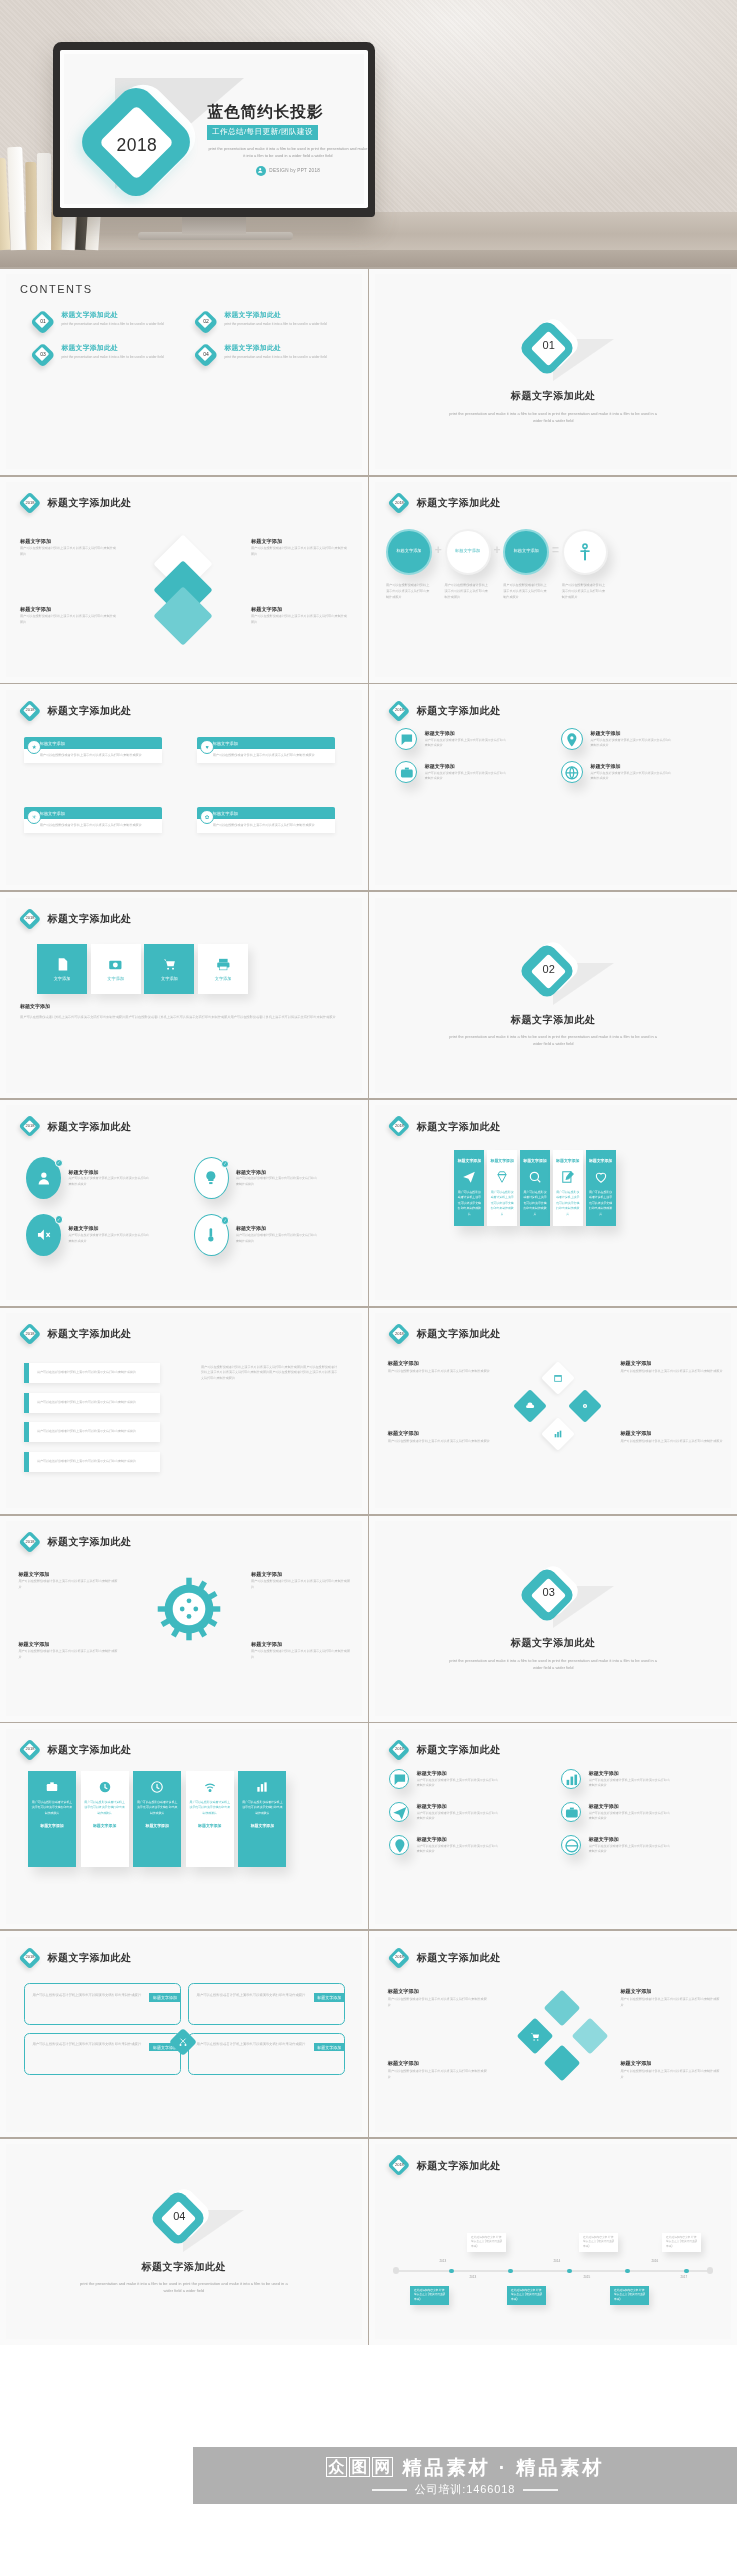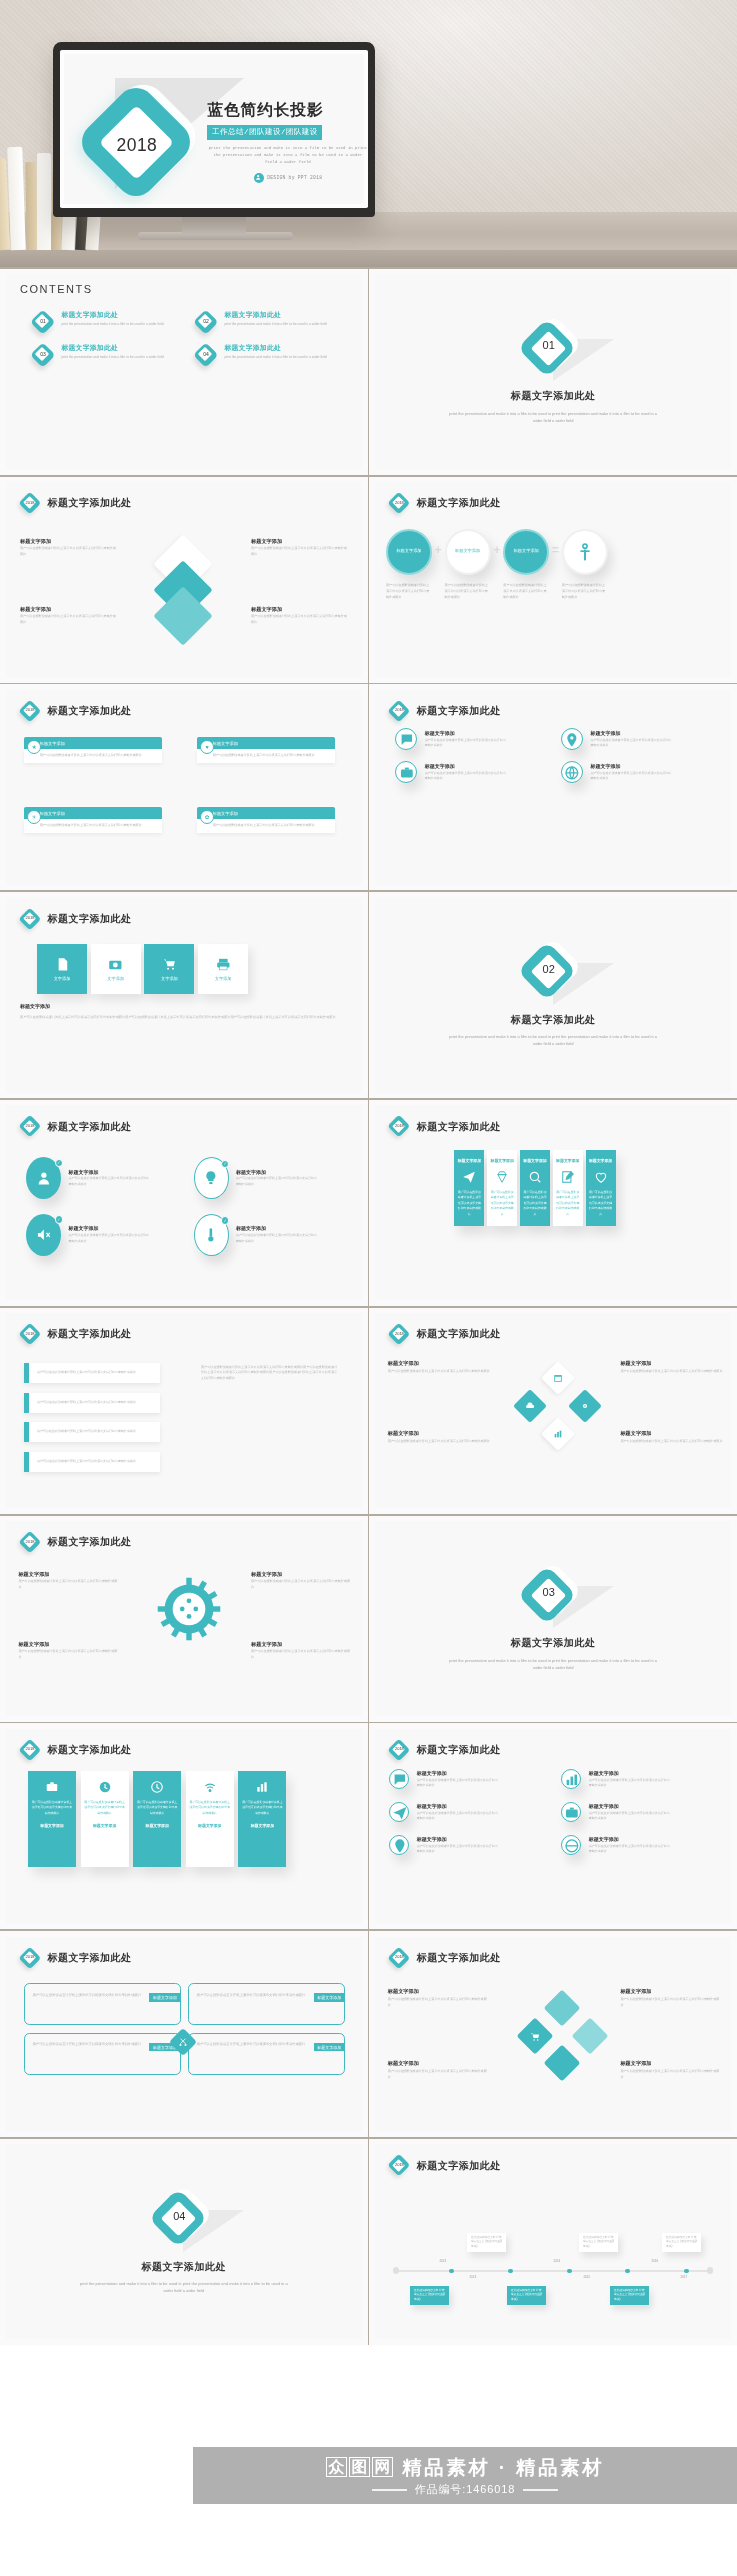--- a/index.html
+++ b/index.html
@@ -48,21 +48,21 @@
   .ts-teal{position:absolute;left:5.5px;top:13px;width:88px;height:88px;background:#3fb9bf;
     border-radius:20px;transform:rotate(45deg);
     box-shadow:0 5.5px 13px rgba(63,185,191,.22);}
   .ts-white-in{position:absolute;left:24px;top:31px;width:53px;height:53px;background:#ffffff;
     border-radius:5.5px;transform:rotate(45deg);}
   .ts-year{position:absolute;left:20px;top:50px;width:61px;text-align:center;
     font-size:17.5px;color:#2e2e2e;letter-spacing:0.5px;font-family:"Liberation Sans",sans-serif;}
   .ts-longshadow{position:absolute;left:55px;top:28px;width:0;height:0;
     border-left:129px solid rgba(160,160,160,.22);border-bottom:111px solid transparent;
     transform:skewX(0deg);}
-  .ts-right{position:absolute;left:147px;top:53px;width:161px;font-family:Liberation Mono, monospace;}
+  .ts-right{position:absolute;left:147px;top:53px;width:161px;}
   .ts-h1{font-size:15.7px;font-weight:bold;color:#2b2b2b;letter-spacing:0.9px;line-height:1.1;}
   .ts-band{display:inline-block;margin-top:4.6px;background:#3fb9bf;color:#fff;
     font-size:7.6px;padding:2.3px 4.6px;letter-spacing:0.4px;}
   .ts-en{margin-top:5.5px;font-size:4px;color:#9a9a9a;line-height:1.75;text-align:center;}
   .ts-credit{margin-top:6.4px;display:flex;align-items:center;justify-content:center;gap:3.7px;}
   .ts-avatar{width:10px;height:10px;border-radius:50%;background:#3fb9bf;display:flex;
     align-items:center;justify-content:center;}
   .ts-credit-tx{font-size:4.6px;color:#8d8d8d;letter-spacing:0.3px;}
 
   
@@ -240,21 +240,21 @@
 
       <div class="ts-diamond-wrap">
         <div class="ts-white-blob"></div>
         <div class="ts-teal"></div>
         <div class="ts-white-in"></div>
         <div class="ts-year">2018</div>
       </div>
 
       <div class="ts-right">
         <div class="ts-h1">蓝色简约长投影</div>
-        <div class="ts-band">工作总结/团队建设/团队建设</div>
+        <div class="ts-band">工作总结/每日更新/团队建设</div>
         <div class="ts-en">print the presentation and make it into a film to be used in print the presentation and make it into a film to be used in a wider field a wider field</div>
         <div class="ts-credit">
           <span class="ts-avatar">
             <svg viewBox="0 0 24 24" width="6.4" height="6.4" fill="#fff">
                 <circle cx="12" cy="8" r="4"></circle>
                 <path d="M4 22c0-4.4 3.6-8 8-8s8 3.6 8 8z"></path>
               </svg>
           </span>
           <span class="ts-credit-tx">DESIGN by PPT 2018</span>
         </div>
@@ -1132,17 +1132,17 @@
   <div class="wm-row">
     <span class="wm-logo">
       <span>众</span>
       <span>图</span>
       <span>网</span>
     </span>
     <span class="wm-zh">精品素材 · 精品素材</span>
   </div>
   <div class="wm-no-row">
     <span class="wm-dash"></span>
-    <span class="wm-no">作品编号:1466018</span>
+    <span class="wm-no">公司培训:1466018</span>
     <span class="wm-dash"></span>
   </div>
 </div>
 
 
 </body></html>

